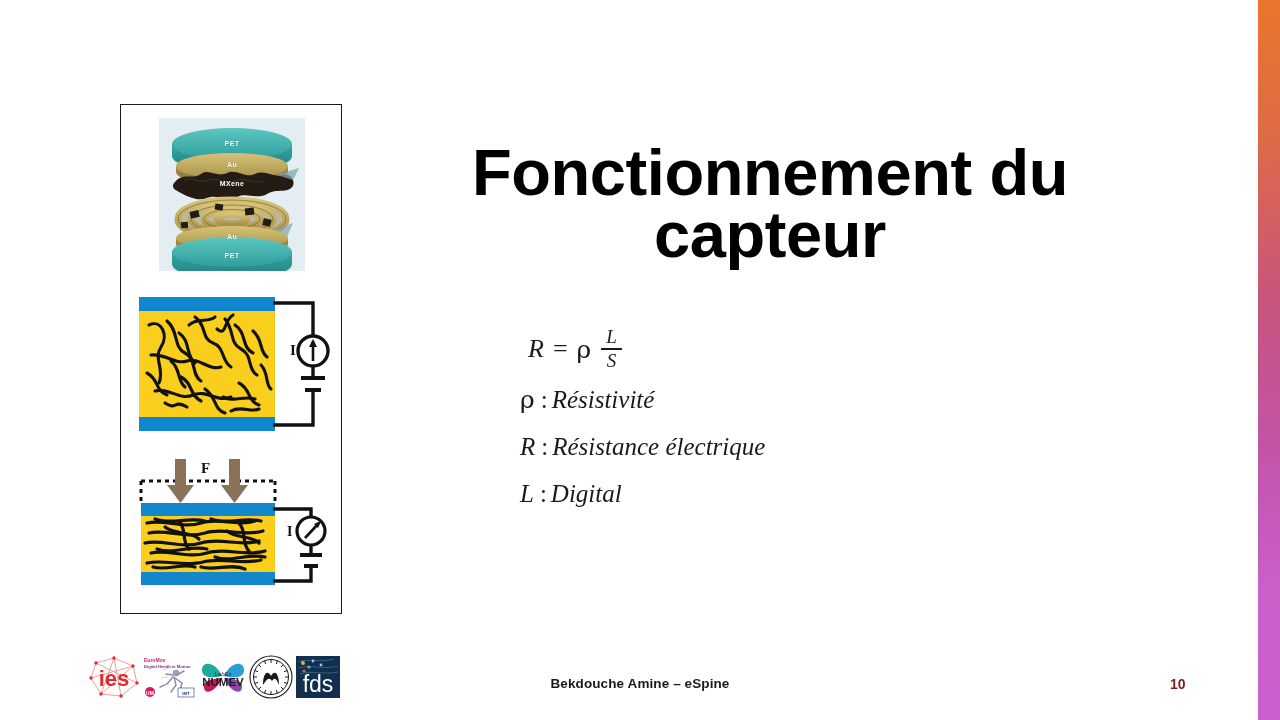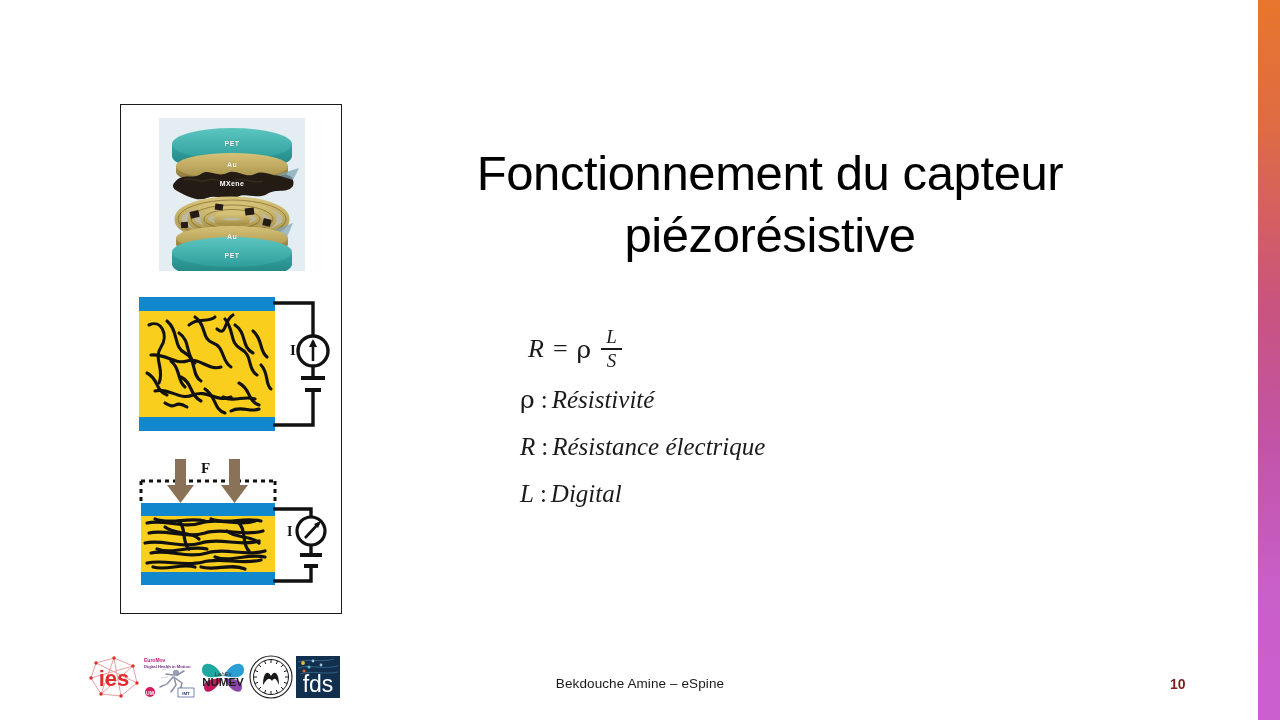--- a/index.html
+++ b/index.html
@@ -28,22 +28,22 @@
   
   #title-block {
     position: absolute;
     left: 400px;
     top: 142px;
     width: 740px;
     text-align: center;
   }
   #title-block .title-line {
     font-family: "Liberation Sans", sans-serif;
-    font-weight: normal;
-    font-size: 49px;
+    font-weight: bold;
+    font-size: 65px;
     line-height: 62px;
     color: #000000;
     letter-spacing: -0.4px;
   }
 
   
   #formula-block {
     position: absolute;
     left: 520px;
     top: 322px;
@@ -185,21 +185,21 @@
   }
 
   #footer-text {
     position: absolute;
     left: 440px;
     top: 676px;
     width: 400px;
     text-align: center;
     font-family: "Liberation Sans", sans-serif;
     font-size: 13.5px;
-    font-weight: normal;
+    font-weight: bold;
     color: #1a1a1a;
     letter-spacing: .1px;
   }
   #page-number {
     position: absolute;
     left: 1170px;
     top: 676px;
     width: 40px;
     text-align: left;
     font-family: "Liberation Sans", sans-serif;
@@ -208,21 +208,20 @@
     color: #7f1d1d;
   }
 </style>
 </head>
 <body>
 
 <div id="accent-bar"></div>
 
 <div id="title-block">
   <div class="title-line">Fonctionnement du capteur</div>
-  <div class="title-line">piézorésistive</div>
 </div>
 
 <div id="formula-block">
 
   <div class="equation">
     <span class="eq-var">R</span>
     <span class="eq-op">=</span>
     <span class="eq-rho">ρ</span>
     <span class="frac">
       <span class="num">L</span>

